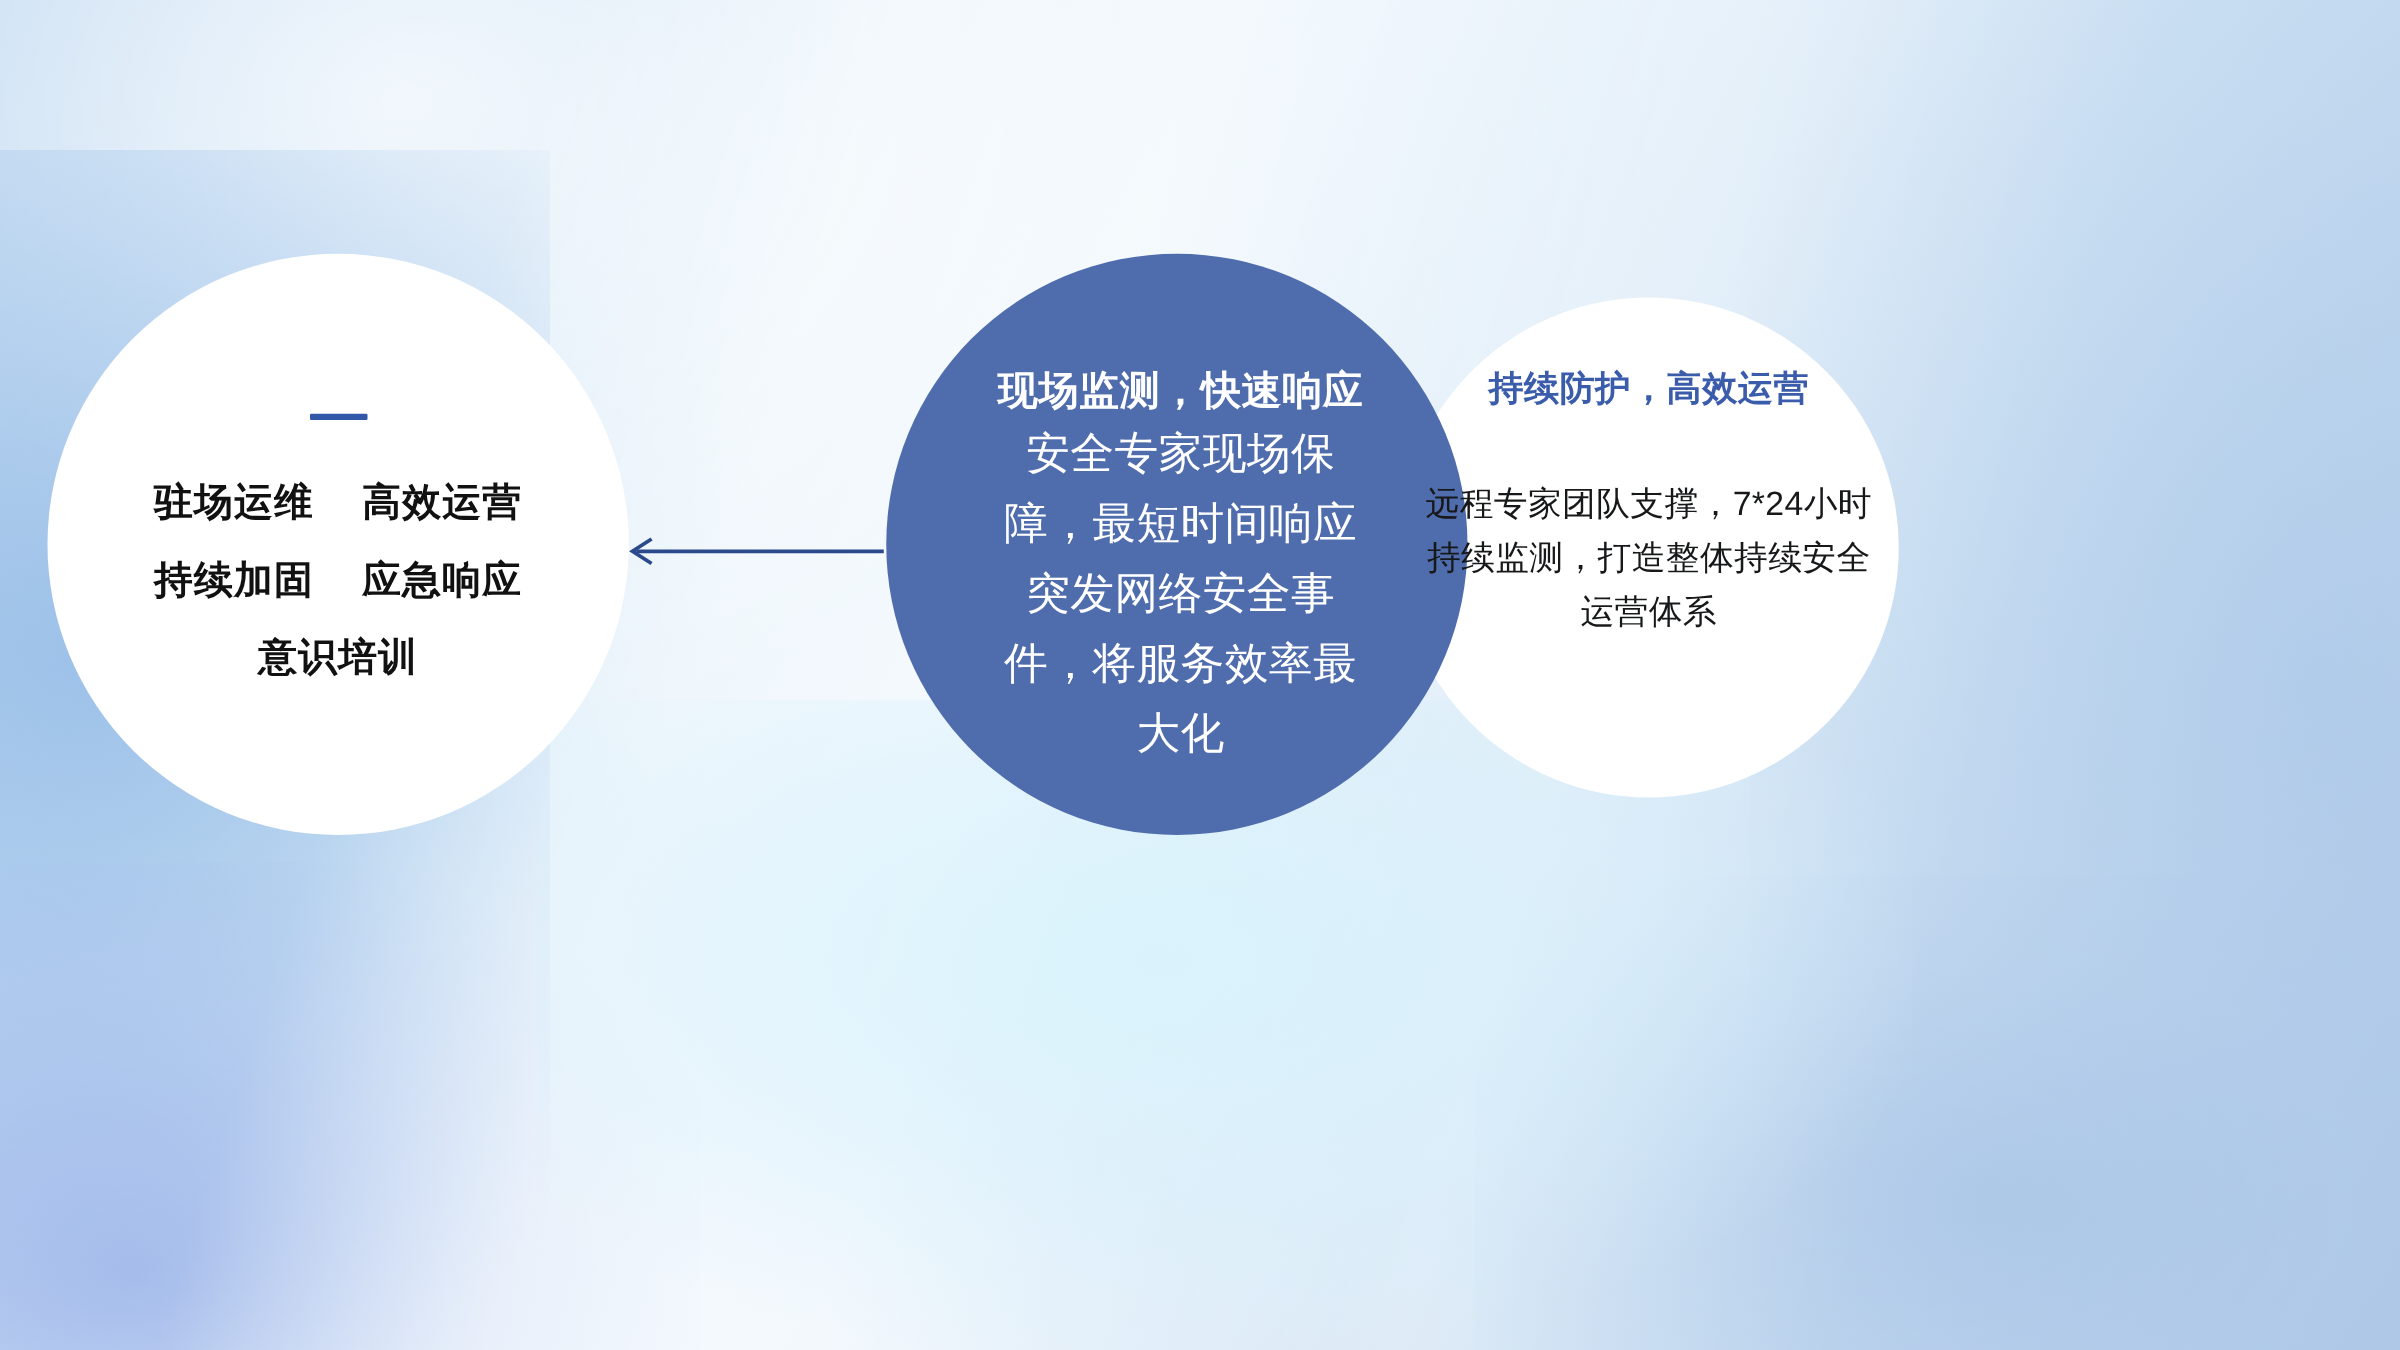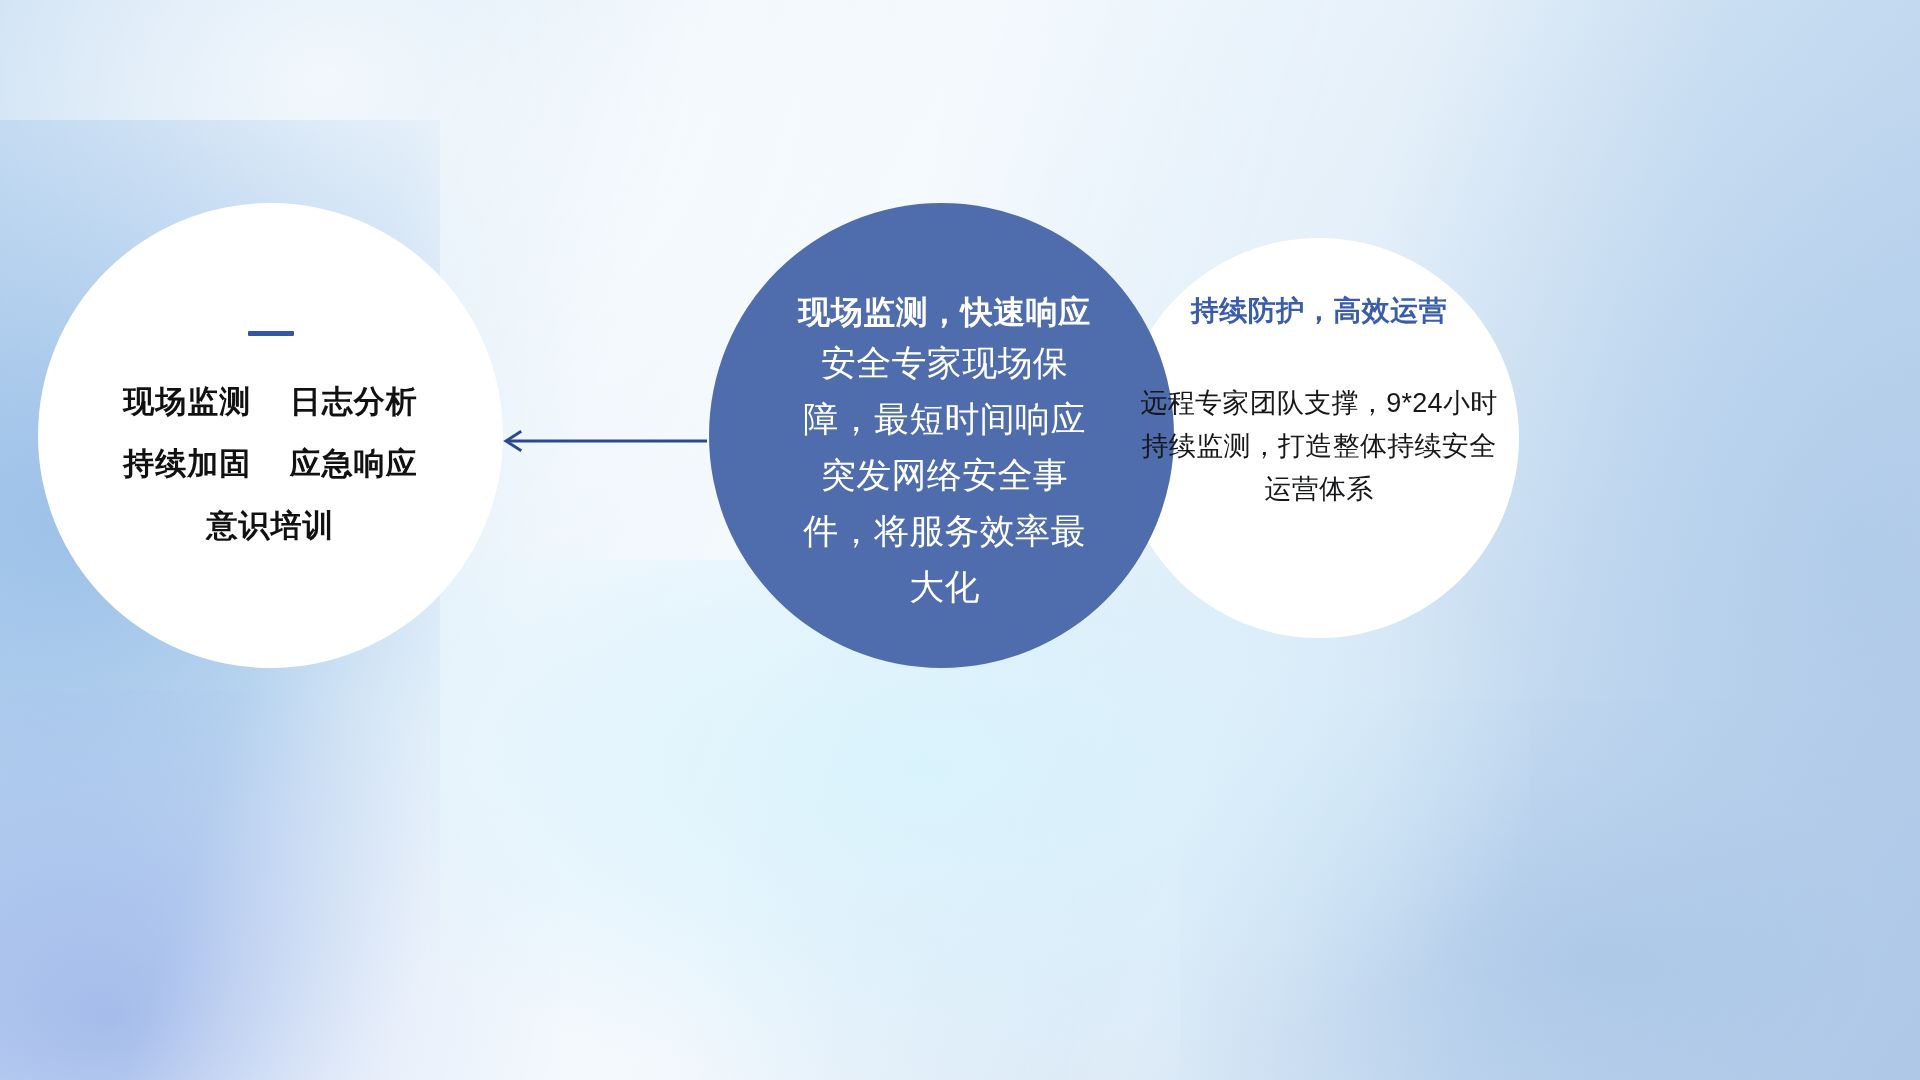--- a/index.html
+++ b/index.html
@@ -262,28 +262,28 @@
   <div class="circle" id="circle-right"></div>
   <div class="circle" id="circle-center"></div>
 
   <svg id="arrow" viewBox="0 0 215 26">
     <line x1="214" y1="13" x2="16" y2="13" stroke="#2b4a8b" stroke-width="3"></line>
     <polyline points="27,4 13,13 27,22" fill="none" stroke="#2b4a8b" stroke-width="3" stroke-linecap="square" stroke-linejoin="miter"></polyline>
   </svg>
 
   <div id="left-content">
     <div id="left-divider"></div>
-    <div class="left-line">现场监测    日志分析</div>
+    <div class="left-line">驻场运维    高效运营</div>
     <div class="left-line">持续加固    应急响应</div>
     <div class="left-line">意识培训</div>
   </div>
 
   <div id="center-content">
     <div id="center-title">现场监测，快速响应</div>
     <div id="center-body">安全专家现场保障，最短时间响应突发网络安全事件，将服务效率最大化</div>
   </div>
 
   <div id="right-content">
     <div id="right-title">持续防护，高效运营</div>
-    <div id="right-body">远程专家团队支撑，9*24小时持续监测，打造整体持续安全运营体系</div>
+    <div id="right-body">远程专家团队支撑，7*24小时持续监测，打造整体持续安全运营体系</div>
   </div>
 
 </div>
 
 </body></html>

